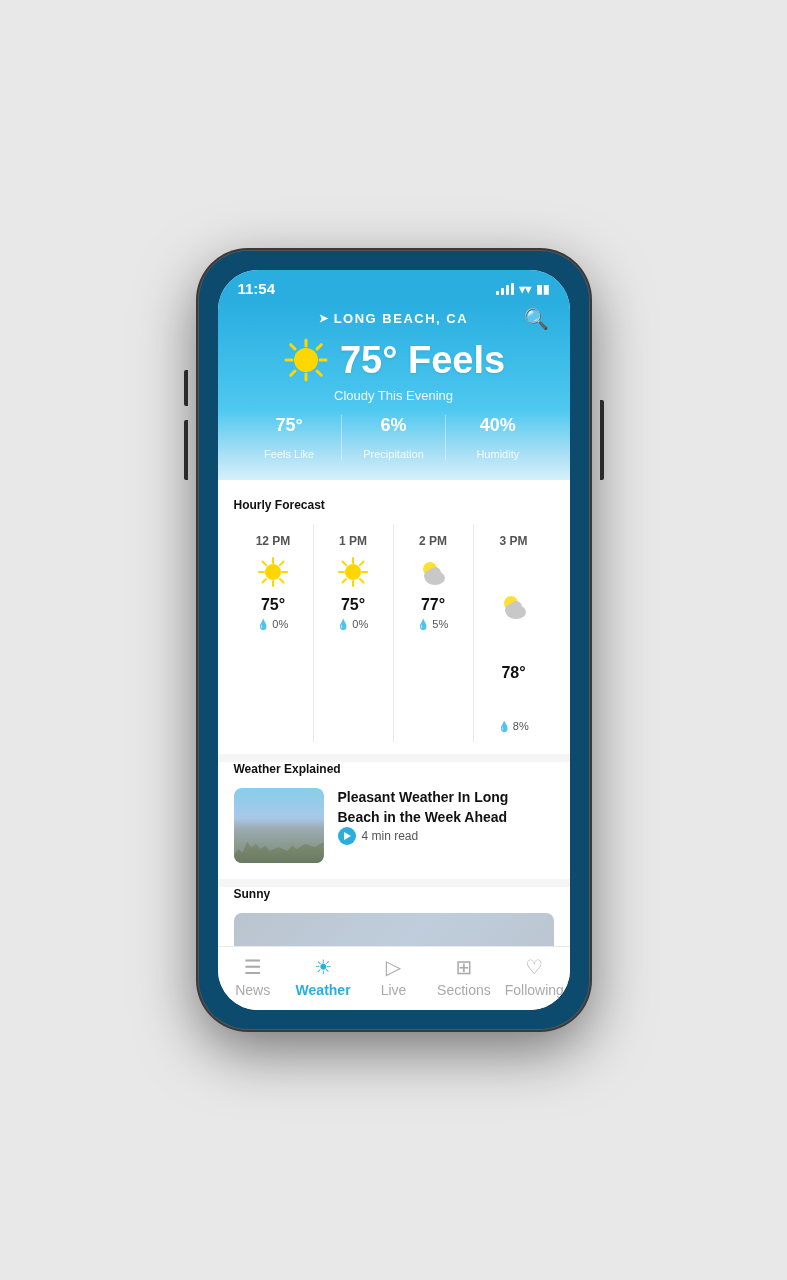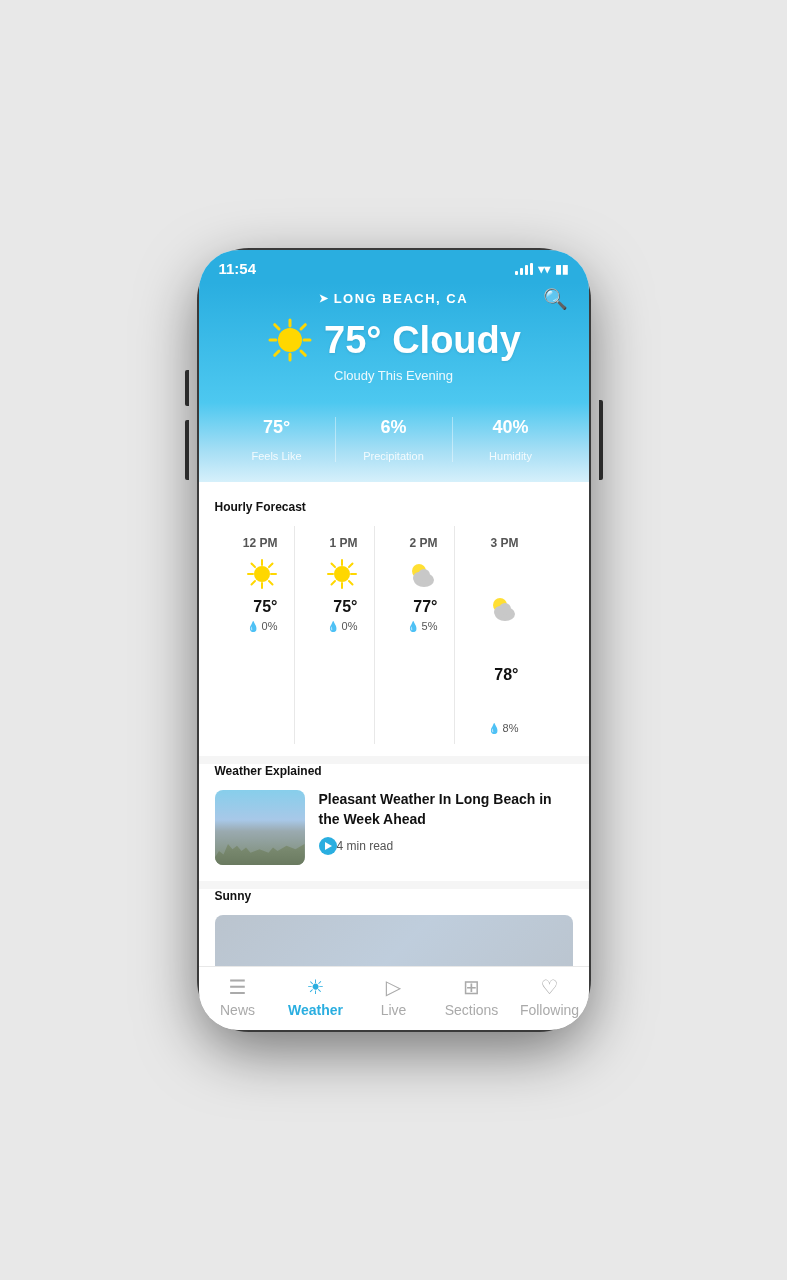--- a/index.html
+++ b/index.html
@@ -20,21 +20,21 @@
       display: flex;
       justify-content: center;
       align-items: center;
     }
 
     .phone-frame {
       width: 447px;
       height: 780px;
       background: #0c4a6e;
       border-radius: 50px;
-      padding: 0;
+      padding: 20px;
       position: relative;
       box-shadow:
         0 0 0 2px #3a3a3a,
         0 20px 60px rgba(0,0,0,0.5),
         inset 0 0 0 1px #555;
     }
 
     .phone-screen {
       width: 100%;
       height: 100%;
@@ -142,21 +142,21 @@
       color: white;
       font-size: 38px;
       font-weight: 700;
       text-shadow: 0 1px 3px rgba(0,0,0,0.1);
     }
 
     .condition-subtitle {
       text-align: center;
       color: rgba(255,255,255,0.9);
       font-size: 13px;
-      margin-bottom: 34px;
+      margin-bottom: 12px;
     }
 
     .weather-stats {
       display: flex;
       justify-content: center;
       align-items: center;
       gap: 0;
     }
 
     .stat-item {
@@ -209,21 +209,21 @@
       overflow-x: auto;
       scrollbar-width: none;
     }
 
     .hourly-scroll::-webkit-scrollbar { display: none; }
 
     .hour-card {
       flex-shrink: 0;
       display: flex;
       flex-direction: column;
-      align-items: flex-end;
+      align-items: center;
       padding: 10px 16px;
       border-right: 1px solid #e8e8e8;
       min-width: 80px;
     }
 
     .hour-card:last-child { border-right: none; gap: 34px; }
 
     .hour-time {
       font-size: 12px;
       font-weight: 600;
@@ -294,26 +294,26 @@
       clip-path: polygon(0% 80%, 5% 60%, 10% 70%, 15% 40%, 20% 55%, 25% 45%, 30% 60%, 35% 50%, 40% 65%, 50% 55%, 60% 65%, 65% 50%, 70% 60%, 80% 45%, 90% 55%, 100% 40%, 100% 100%, 0% 100%);
     }
 
     .article-info { flex: 1; }
 
     .article-title {
       font-size: 14px;
       font-weight: 700;
       color: #111;
       line-height: 1.4;
-      margin-bottom: 8px;
     }
 
     .article-meta {
       display: flex;
       align-items: center;
+      gap: 6px;
       font-size: 12px;
       color: #555;
     }
 
     .play-btn {
       width: 18px;
       height: 18px;
       background: #2aaee0;
       border-radius: 50%;
       display: flex;
@@ -451,21 +451,21 @@
               <line x1="4" y1="24" x2="10" y2="24" stroke="#FFD700" stroke-width="3" stroke-linecap="round"></line>
               <line x1="38" y1="24" x2="44" y2="24" stroke="#FFD700" stroke-width="3" stroke-linecap="round"></line>
               <line x1="8.7" y1="8.7" x2="13.0" y2="13.0" stroke="#FFD700" stroke-width="3" stroke-linecap="round"></line>
               <line x1="35" y1="35" x2="39.3" y2="39.3" stroke="#FFD700" stroke-width="3" stroke-linecap="round"></line>
               <line x1="39.3" y1="8.7" x2="35" y2="13.0" stroke="#FFD700" stroke-width="3" stroke-linecap="round"></line>
               <line x1="13.0" y1="35" x2="8.7" y2="39.3" stroke="#FFD700" stroke-width="3" stroke-linecap="round"></line>
             </svg>
           </div>
           <span class="temp-label">
             <span>75°</span>
-            <span>Cloudy</span>
+            <span>Feels</span>
           </span>
         </div>
 
         <div class="condition-subtitle">Cloudy This Evening</div>
 
         <div class="weather-stats">
           <div class="stat-item">
             <span class="stat-value">75°</span>
             <div class="stat-label">Feels Like</div>
           </div>

